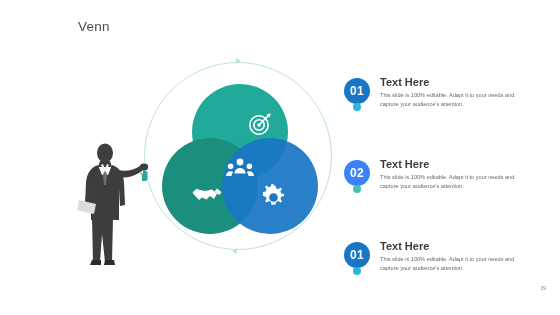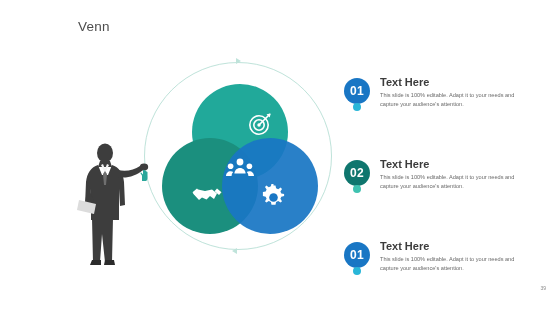--- a/index.html
+++ b/index.html
@@ -128,21 +128,21 @@
     border-radius: 50%;
     background: #1976c4;
     color: #ffffff;
     font-size: 12px;
     font-weight: bold;
     display: flex;
     align-items: center;
     justify-content: center;
     letter-spacing: 0.3px;
   }
-  .badge.alt { background: #0f766e; }
+  .badge.alt { background: #3b82f6; }
   .badge-tail {
     position: absolute;
     left: 9px;
     top: 27px;
     width: 8px;
     height: 8px;
     border-radius: 50%;
     background: #29b6d8;
   }
   .badge-tail.alt { background: #3fc2b0; }

